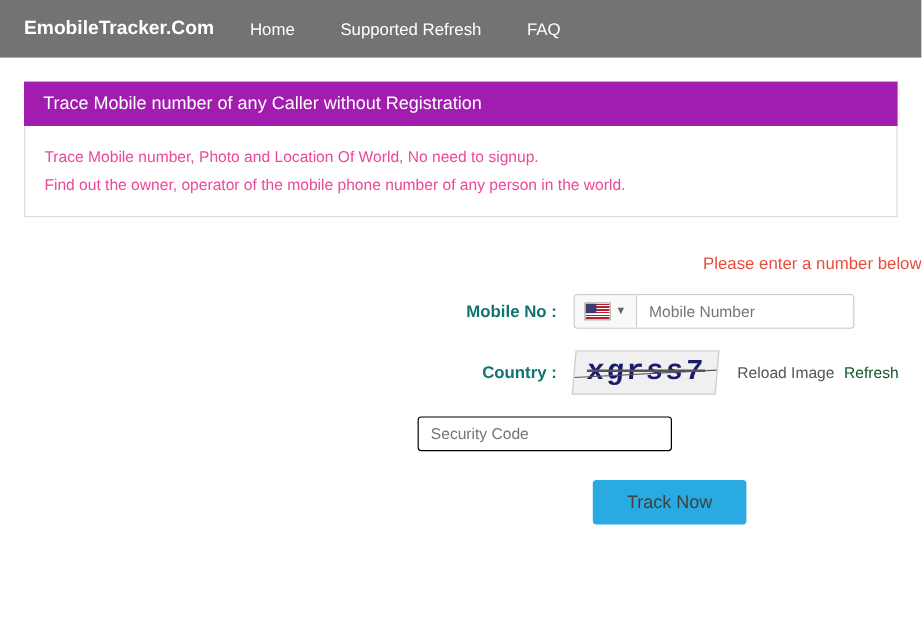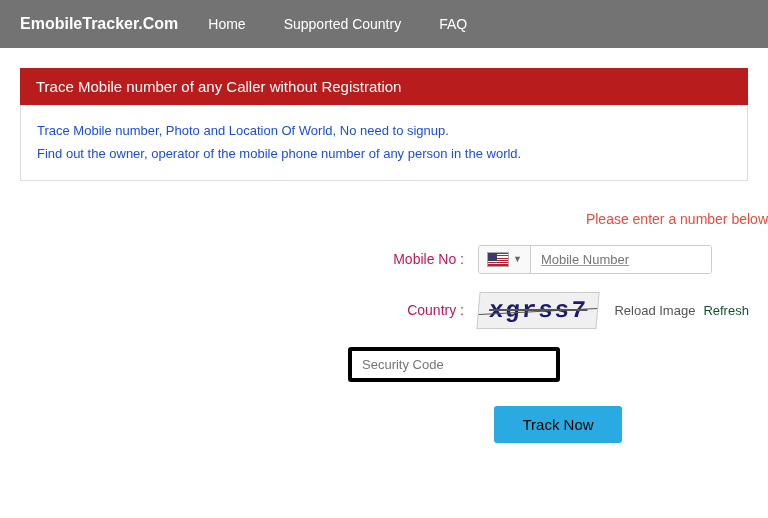--- a/index.html
+++ b/index.html
@@ -36,35 +36,35 @@
       gap: 38px;
     }
     .navbar-nav a {
       color: #fff;
       text-decoration: none;
       font-size: 14px;
     }
 
     
     .banner {
-      background: #b91c1c;
+      background: #a21caf;
       margin: 20px 20px 0 20px;
       padding: 10px 16px;
       color: #fff;
       font-size: 15px;
       font-weight: normal;
     }
 
     
     .info-box {
       margin: 0 20px;
       border: 1px solid #ddd;
       border-top: none;
       padding: 14px 16px 14px 16px;
-      color: #1d4ed8;
+      color: #ec4899;
       font-size: 13px;
       line-height: 1.8;
     }
 
     
     .form-section {
       margin-top: 30px;
       display: flex;
       flex-direction: column;
       align-items: flex-end;
@@ -81,23 +81,23 @@
     .form-row {
       display: flex;
       align-items: center;
       margin-bottom: 18px;
       width: 420px;
     }
     .form-label {
       width: 130px;
       text-align: right;
       padding-right: 14px;
-      font-weight: normal;
-      font-size: 14px;
-      color: #be185d;
+      font-weight: bold;
+      font-size: 14px;
+      color: #0f766e;
     }
     .mobile-input-group {
       display: flex;
       align-items: center;
       border: 1px solid #ccc;
       border-radius: 3px;
       overflow: hidden;
     }
     .country-selector {
       display: flex;
@@ -112,21 +112,20 @@
       font-size: 9px;
       color: #666;
     }
     .mobile-text-input {
       border: none;
       outline: none;
       padding: 6px 10px;
       font-size: 13px;
       color: #999;
       width: 180px;
-      text-decoration: underline;
     }
     .captcha-row {
       display: flex;
       align-items: center;
       margin-bottom: 18px;
       width: 420px;
     }
     .captcha-image {
       font-family: 'Courier New', monospace;
       font-size: 24px;
@@ -157,31 +156,31 @@
       font-size: 13px;
       margin-left: 8px;
     }
     .refresh-link {
       color: #14532d;
       text-decoration: none;
       font-size: 13px;
       cursor: pointer;
     }
     .security-input {
-      border: 4px solid #000000;
+      border: 1px solid #000000;
       border-radius: 3px;
       padding: 6px 10px;
       font-size: 13px;
       color: #999;
       width: 212px;
       outline: none;
     }
     .track-btn {
       background: #29abe2;
-      color: #000000;
+      color: #404040;
       border: none;
       padding: 10px 28px;
       font-size: 15px;
       border-radius: 3px;
       cursor: pointer;
       margin-top: 6px;
     }
     .btn-row {
       width: 420px;
       display: flex;
@@ -220,21 +219,21 @@
 </head>
 <body>
 
 <nav class="navbar">
   <span class="navbar-brand">EmobileTracker.Com</span>
   <ul class="navbar-nav">
     <li>
       <a href="#">Home</a>
     </li>
     <li>
-      <a href="#">Supported Country</a>
+      <a href="#">Supported Refresh</a>
     </li>
     <li>
       <a href="#">FAQ</a>
     </li>
   </ul>
 </nav>
 
 <div class="banner">
   <span>Trace Mobile number of any Caller without Registration</span>
 </div>

